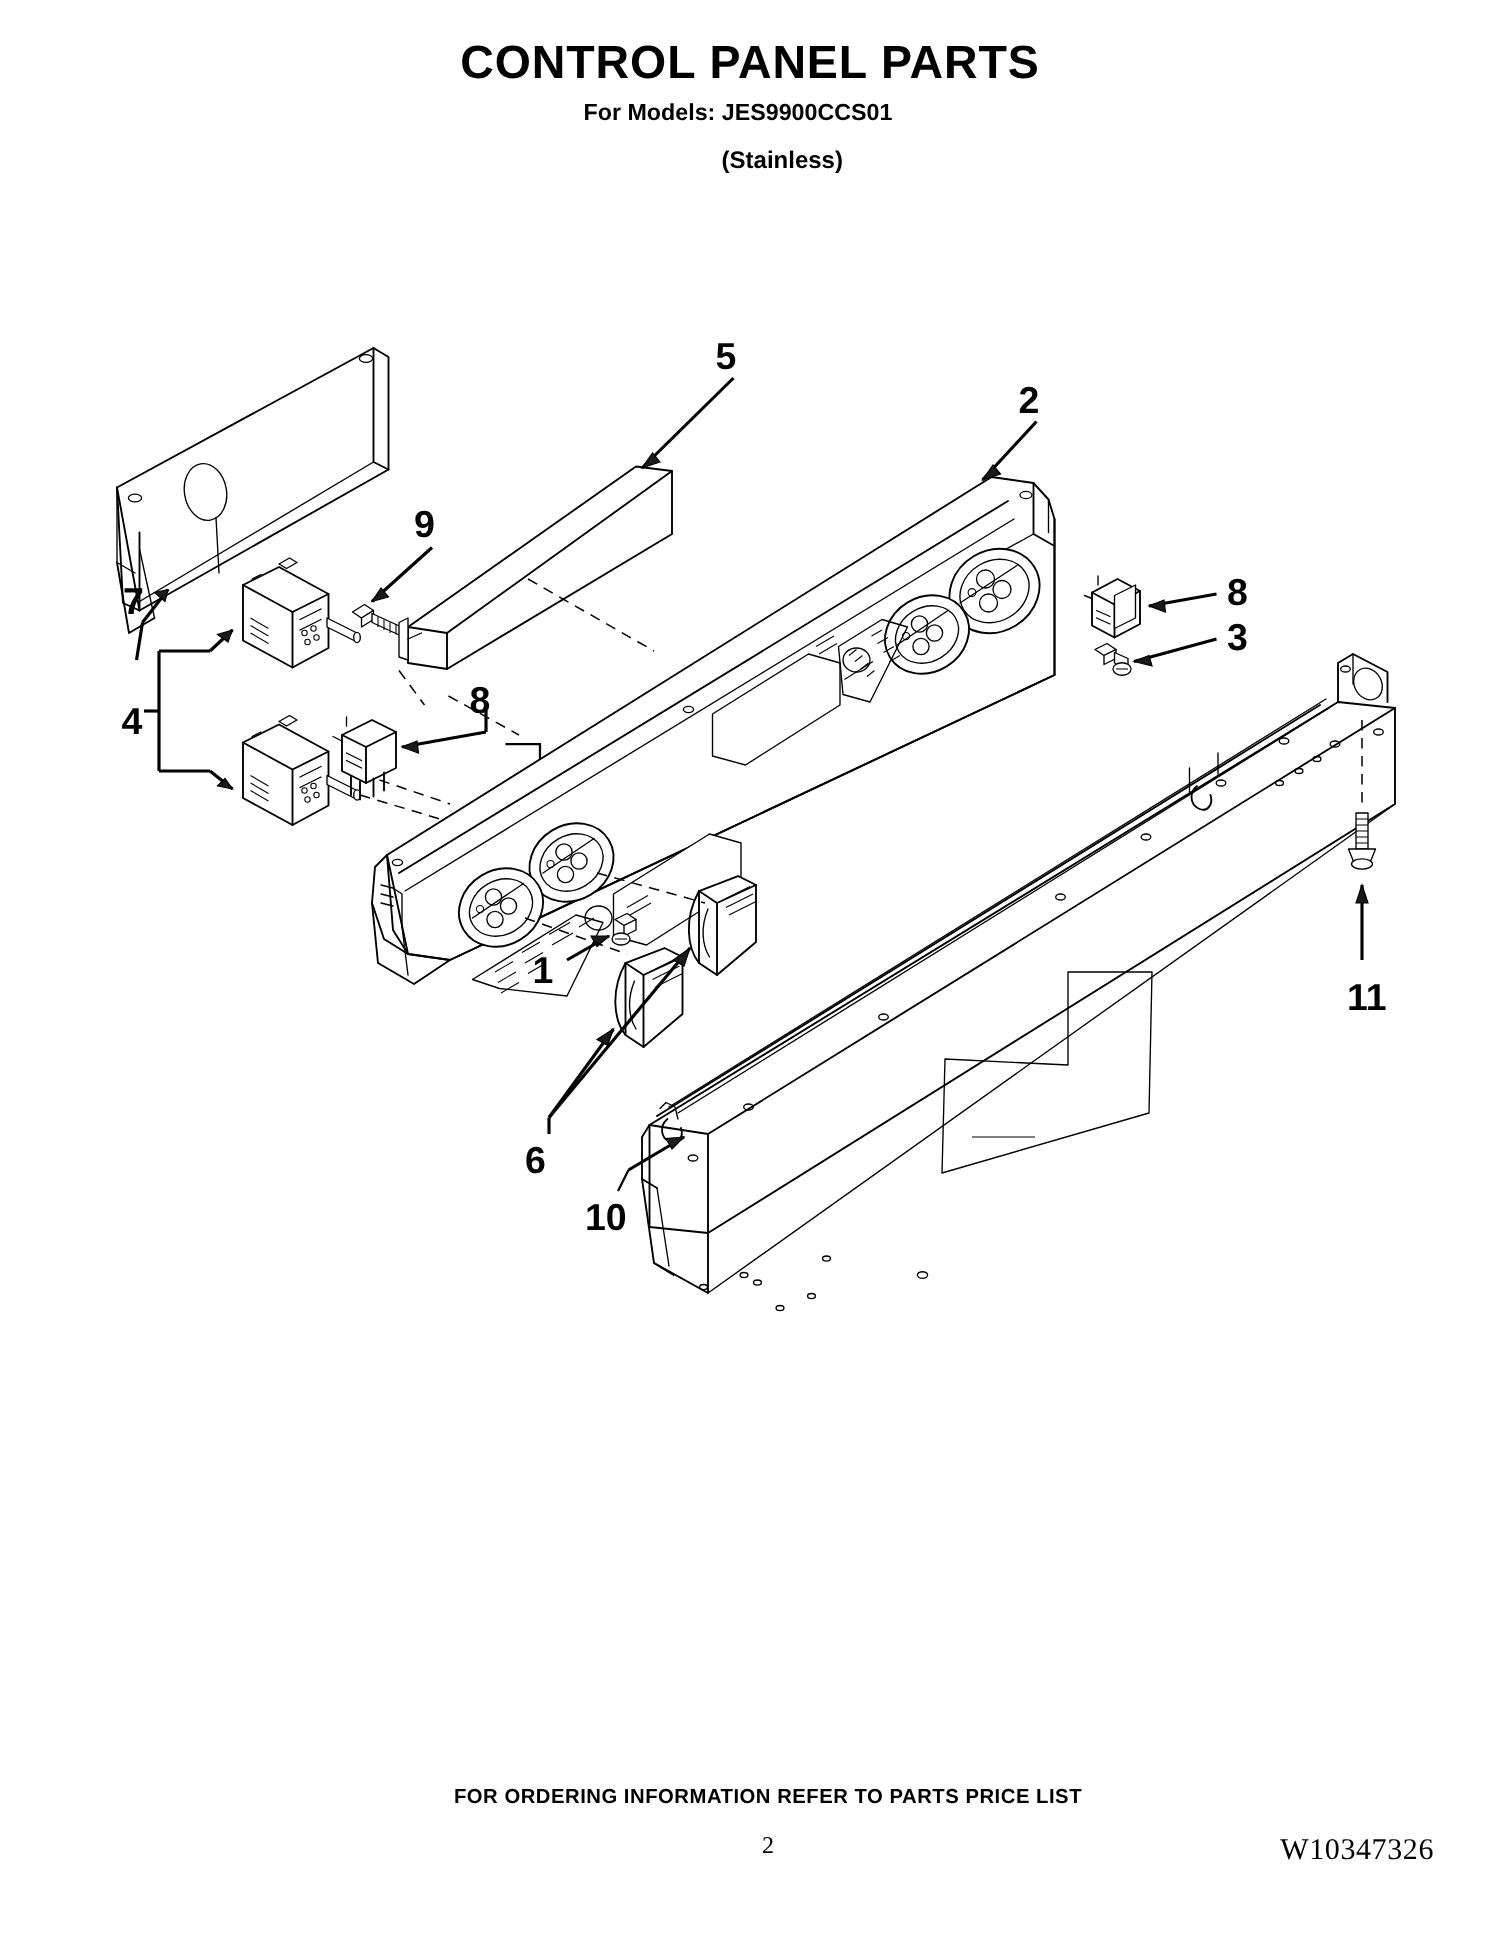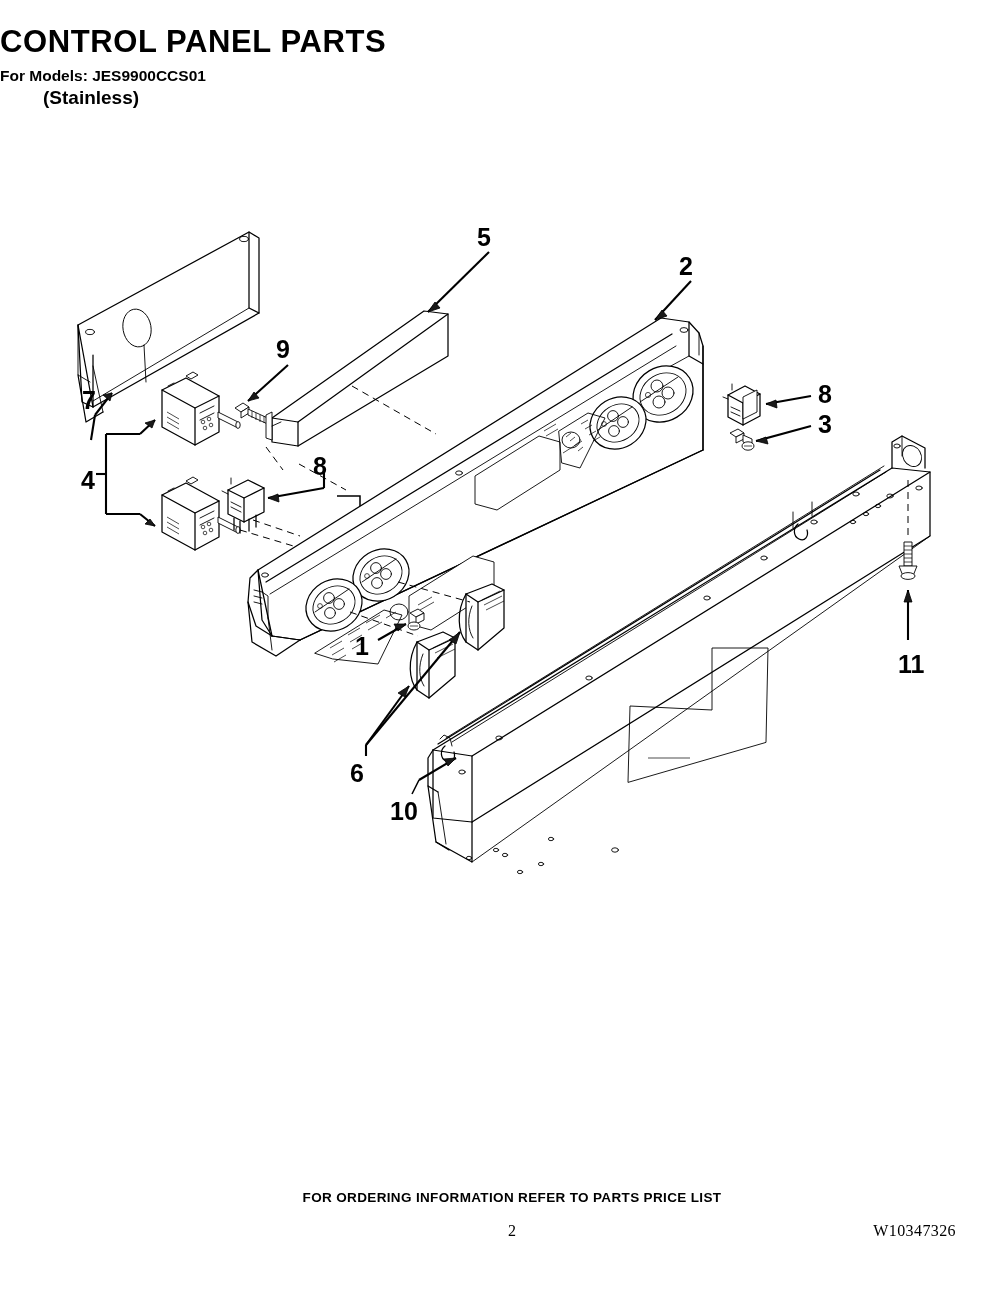--- a/index.html
+++ b/index.html
@@ -19,39 +19,40 @@
   .page {
     position: absolute;
     inset: 0;
   }
   
   .header {
     position: absolute;
     top: 26px;
     left: 0;
     width: 1000px;
+    text-align: center;
   }
   .doc-title {
     font-size: 31px;
     font-weight: bold;
     letter-spacing: 0.6px;
     line-height: 1.06;
     margin: 0;
   }
   .doc-subtitle {
     font-size: 15.5px;
     font-weight: bold;
     line-height: 1.28;
     margin: 7px 16px 0 0;
   }
   .doc-subtitle2 {
-    font-size: 19px;
+    font-size: 16px;
     font-weight: bold;
     line-height: 1.28;
-    margin: 0;
+    margin: 12px;
     padding-left: 43px;
   }
   
   .diagram-wrap {
     position: absolute;
     top: 150px;
     left: 0;
     width: 1000px;
     height: 760px;
   }
@@ -82,21 +83,21 @@
     left: 0;
     width: 1000px;
     text-align: center;
     font-size: 16px;
     font-family: "Liberation Serif", serif;
   }
   .footer-doc {
     position: absolute;
     top: 48px;
     right: 52px;
-    font-size: 16px;
+    font-size: 20px;
     font-family: "Liberation Serif", serif;
     letter-spacing: 0.4px;
   }
   
   .ln { fill: none; stroke: #000; stroke-width: 1.25; stroke-linejoin: round; stroke-linecap: round; }
   .ln-thin { fill: none; stroke: #000; stroke-width: 0.9; stroke-linejoin: round; stroke-linecap: round; }
   .ln-hair { fill: none; stroke: #000; stroke-width: 0.7; }
   .fillw { fill: #ffffff; stroke: #000; stroke-width: 1.25; stroke-linejoin: round; }
   .fillw-thin { fill: #ffffff; stroke: #000; stroke-width: 0.9; stroke-linejoin: round; }
   .dark { fill: #1a1a1a; stroke: #000; stroke-width: 0.8; }

